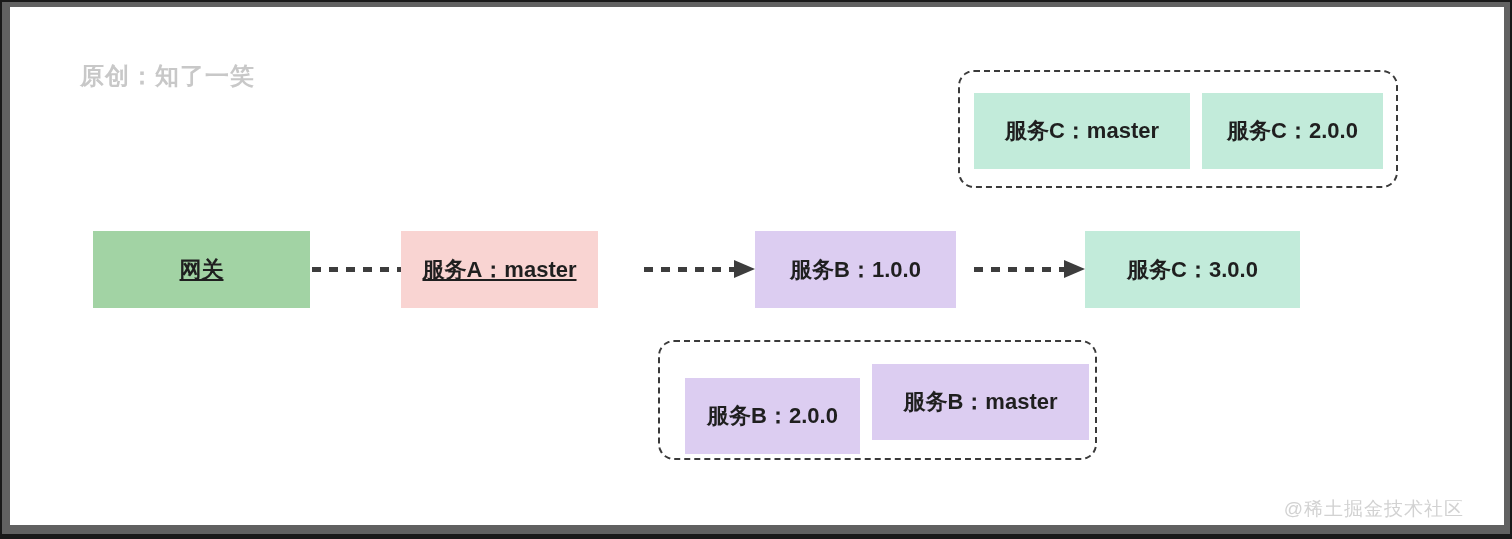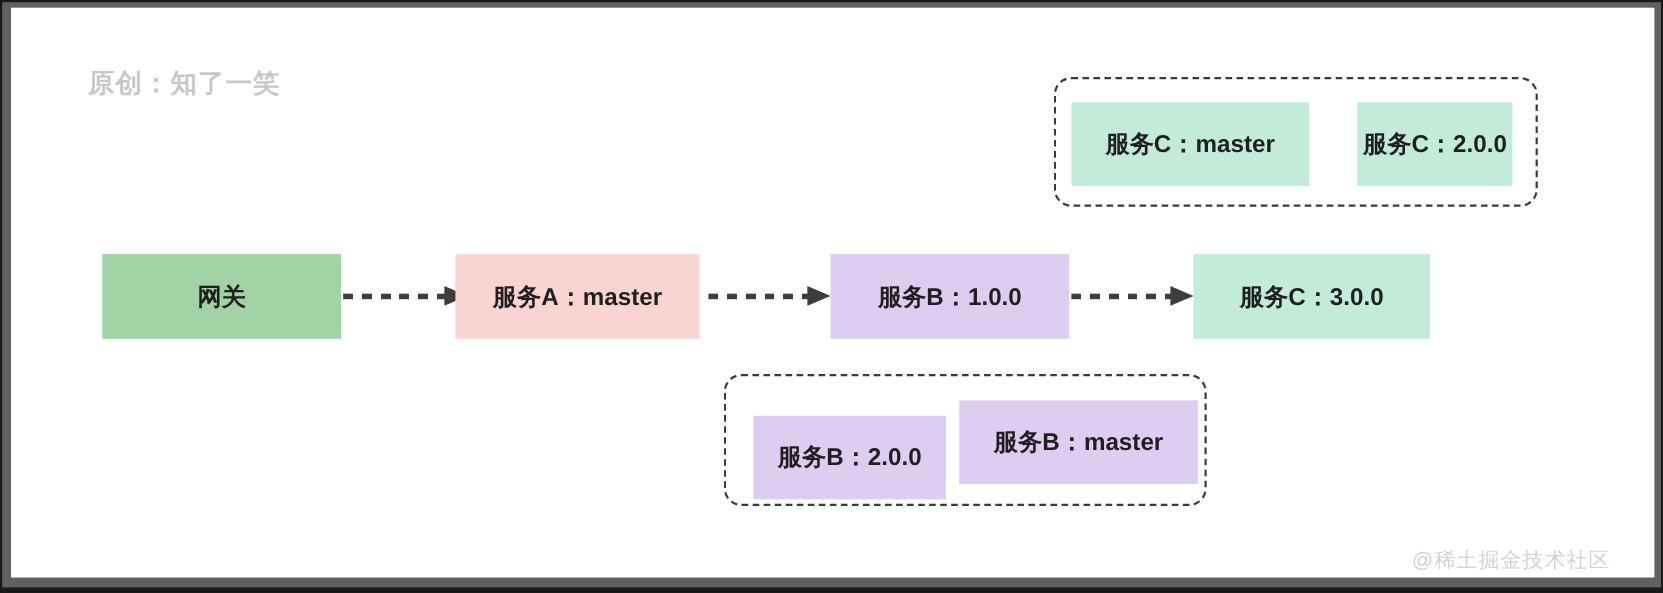--- a/index.html
+++ b/index.html
@@ -31,21 +31,21 @@
     font-size: 19px; font-weight: 400; color: #d2d2d2;
     letter-spacing: 1px;
   }
   
   .node {
     position: absolute;
     display: flex; align-items: center; justify-content: center;
     font-size: 22px; font-weight: 700; color: #1f1f1f;
     height: 77px;
   }
-  .c-green  { background: #a2d3a4; }
+  .c-green  { background: #a2d3a4; text-decoration: underline; }
   .c-pink   { background: #f9d4d2; }
   .c-purple { background: #dccdf1; }
   .c-teal   { background: #c2ebda; justify-content: center; }
 
   
   .group {
     position: absolute;
     border: 2px dashed #3a3a3a;
     border-radius: 16px;
   }
@@ -75,44 +75,44 @@
 <div class="bezel"></div>
 
 <div class="canvas">
 
   <div class="wm-top">原创：知了一笑</div>
 
   <div class="group" style="left:948px; top:63px; width:440px; height:118px;">
     <div class="node c-teal" style="left:14px; top:21px; width:216px;">
       <span>服务C：master</span>
     </div>
-    <div class="node c-teal" style="left:242px; top:21px; width:141px;margin-left:32px;">
+    <div class="node c-teal" style="left:242px; top:21px; width:181px;">
       <span>服务C：2.0.0</span>
     </div>
   </div>
 
   <div class="node c-green" style="left:83px; top:224px; width:217px;">
     <span>网关</span>
   </div>
 
   <div class="arrow" style="left:302px; top:253px; width:113px;">
     <div class="dashes"></div>
     <div class="head"></div>
   </div>
 
-  <div class="node c-pink" style="left:404px; top:224px; width:222px;">
+  <div class="node c-pink" style="left:391px; top:224px; width:197px;text-decoration:underline;">
     <span>服务A：master</span>
   </div>
 
   <div class="arrow" style="left:634px; top:253px; width:111px;">
     <div class="dashes"></div>
     <div class="head"></div>
   </div>
 
-  <div class="node c-purple" style="left:745px; top:224px; width:217px;">
+  <div class="node c-purple" style="left:745px; top:224px; width:201px;">
     <span>服务B：1.0.0</span>
   </div>
 
   <div class="arrow" style="left:964px; top:253px; width:111px;">
     <div class="dashes"></div>
     <div class="head"></div>
   </div>
 
   <div class="node c-teal" style="left:1075px; top:224px; width:215px;">
     <span>服务C：3.0.0</span>

